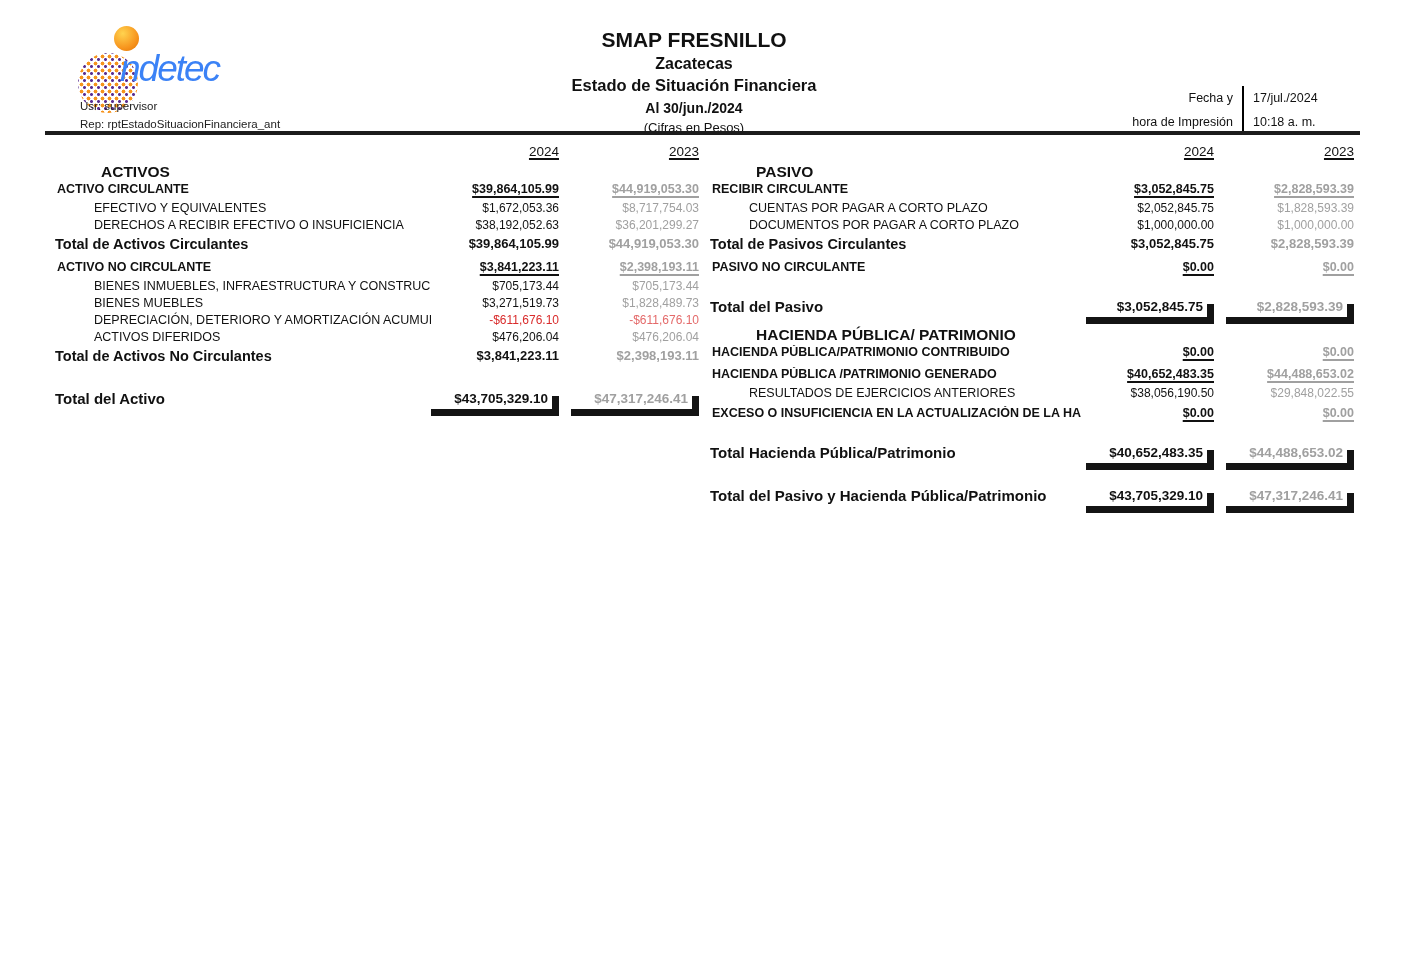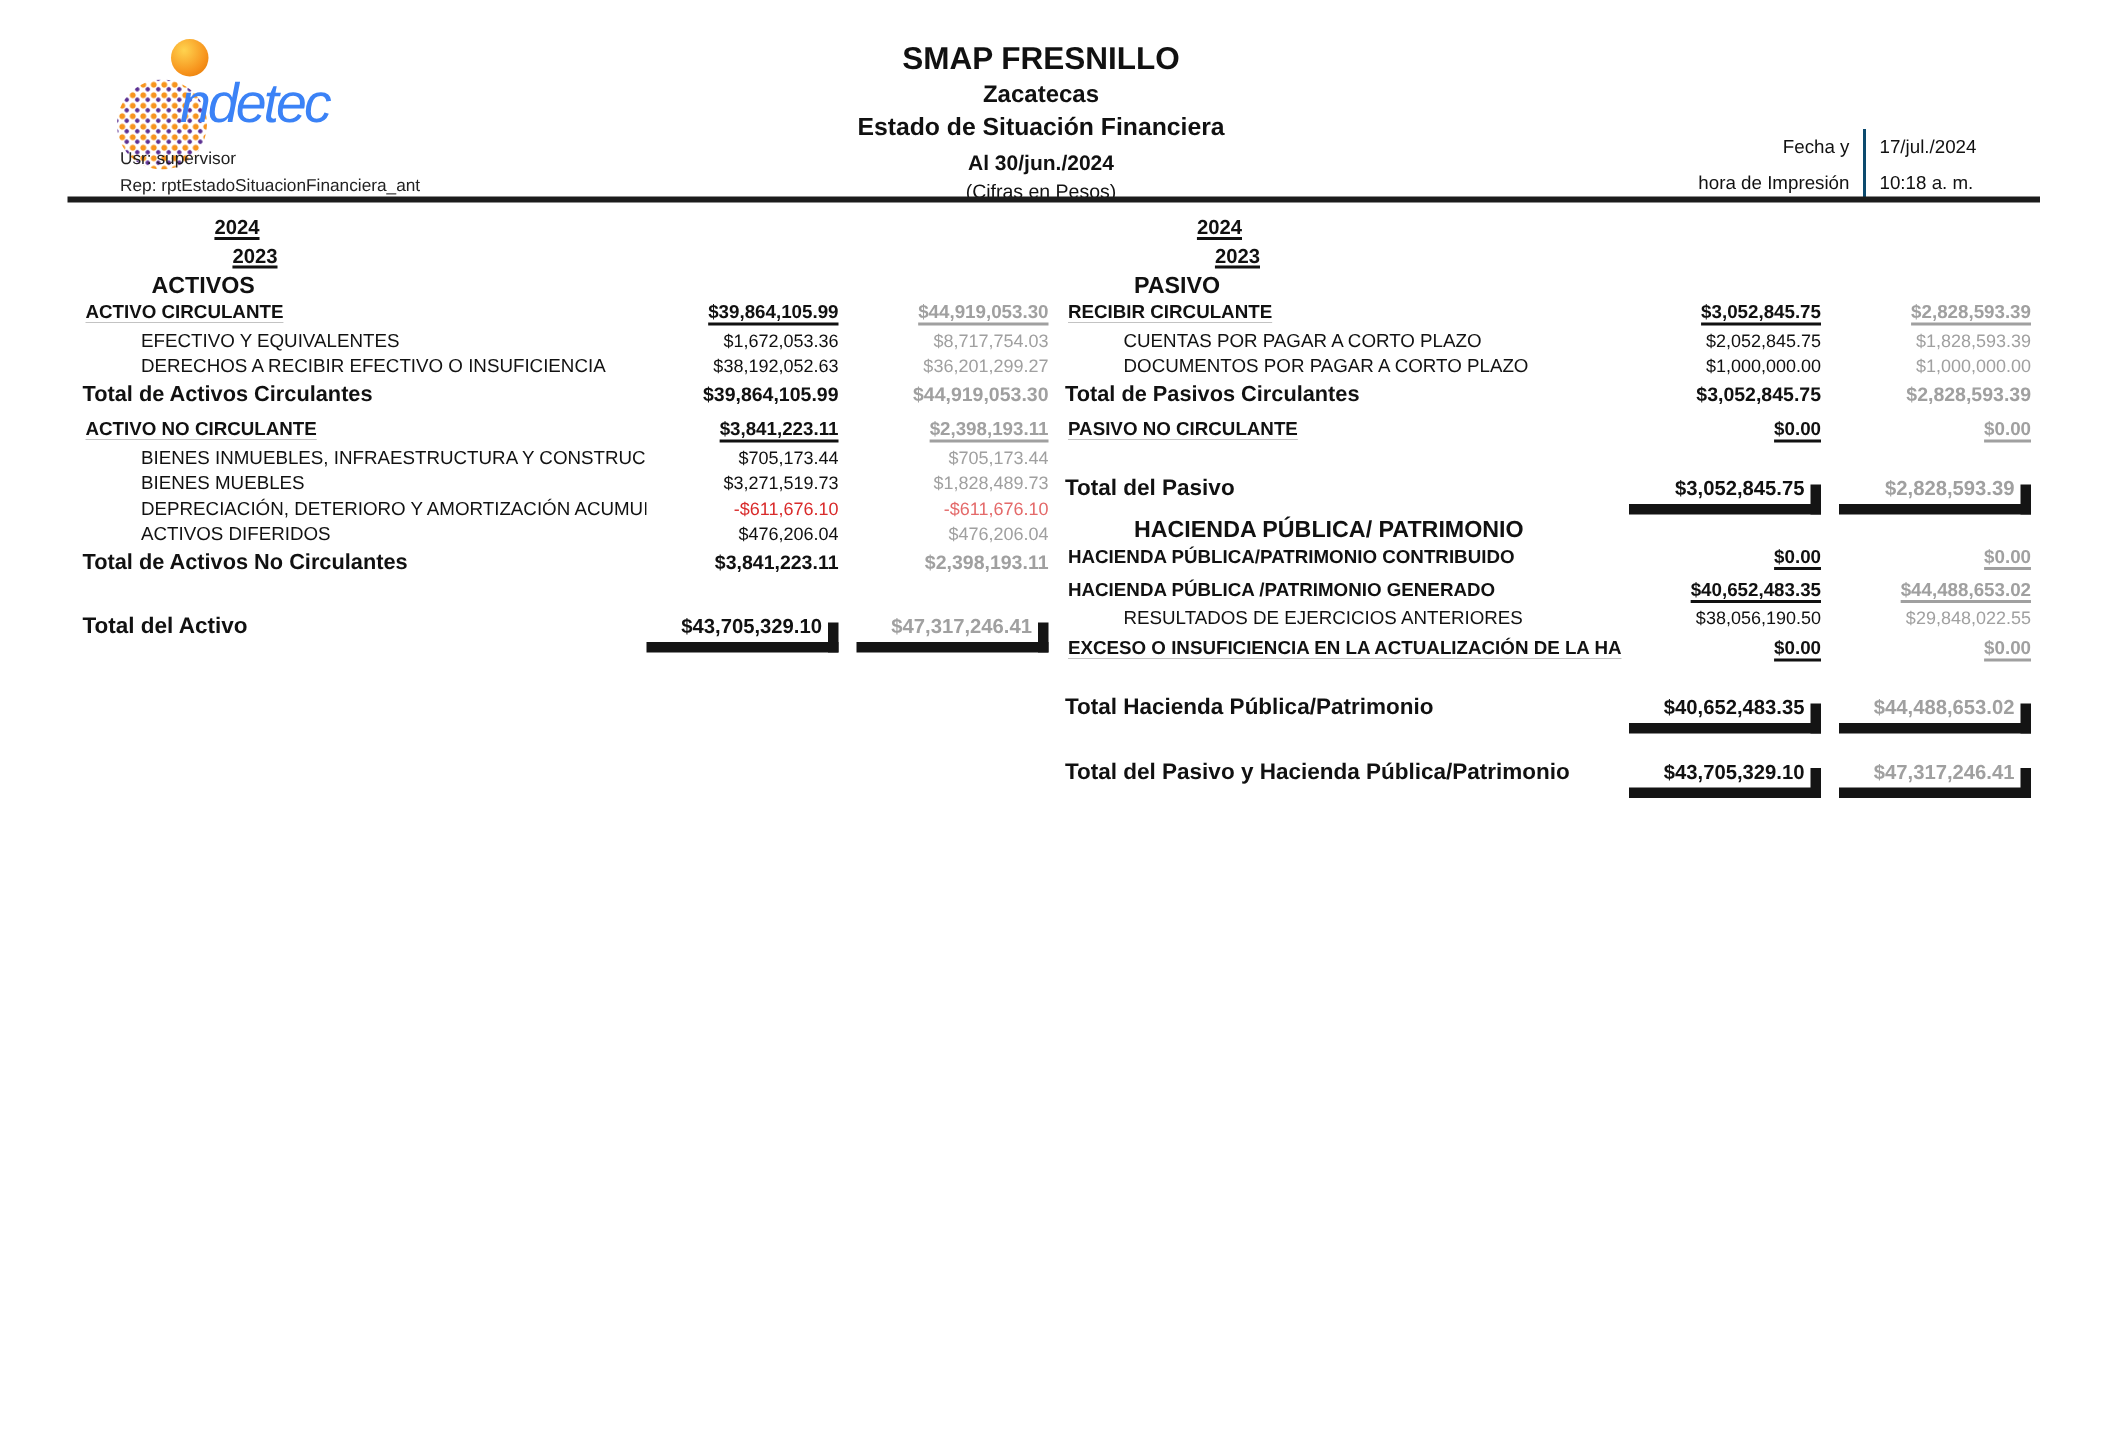--- a/index.html
+++ b/index.html
@@ -39,36 +39,36 @@
   .t-state { font-size:16px;  font-weight:bold; margin-bottom:3px; }
   .t-doc   { font-size:16.5px;font-weight:bold; margin-bottom:5px; }
   .t-asof  { font-size:14px;  font-weight:bold; margin-bottom:4px; }
   .t-units { font-size:13px; }
   .printed {
     position:absolute; left:1114px; top:86px; width:250px; height:48px;
     display:grid; grid-template-columns:128px 1fr; grid-template-rows:1fr 1fr;
     font-size:12.5px;
   }
   .printed .pl { display:flex; align-items:center; justify-content:flex-end; padding-right:9px; }
-  .printed .pv { display:flex; align-items:center; padding-left:9px; border-left:2px solid #0c4a6e; }
+  .printed .pv { display:flex; align-items:center; padding-left:9px; border-left:2px solid #000000; }
   .toprule { position:absolute; left:45px; top:131px; width:1315px; height:3.5px; background:#1c1c1c; }
 
   
   .col { position:absolute; top:142px; width:654px; }
   .col-left  { left:45px; }
   .col-right { left:700px; }
   .row { display:flex; align-items:flex-start; }
   .lab { flex:1; white-space:nowrap; overflow:hidden; }
   .val { width:128px; text-align:right; white-space:nowrap; }
   .c2  { margin-left:12px; }
   .gray { color:#a0a0a0; }
   .neg  { color:#d92b2b; }
   .gray.neg { color:#e46a6a; }
 
-  .colhead { line-height:19px; font-weight:bold; font-size:13.5px;flex-direction:column; }
+  .colhead { line-height:19px; font-weight:normal; font-size:13.5px; }
   .colhead .val { text-decoration:underline; text-underline-offset:2px; text-decoration-thickness:1.5px; }
 
   .heading { line-height:21px; font-weight:bold; font-size:15.5px; }
   .heading .lab { padding-left:56px; }
 
   .section { line-height:14px; padding-bottom:4px; font-weight:bold; font-size:12.5px; }
   .section .lab { padding-left:12px; }
   .section .lab, .section .val {
     text-decoration:underline; text-underline-offset:3px; text-decoration-thickness:1.5px;
   }

